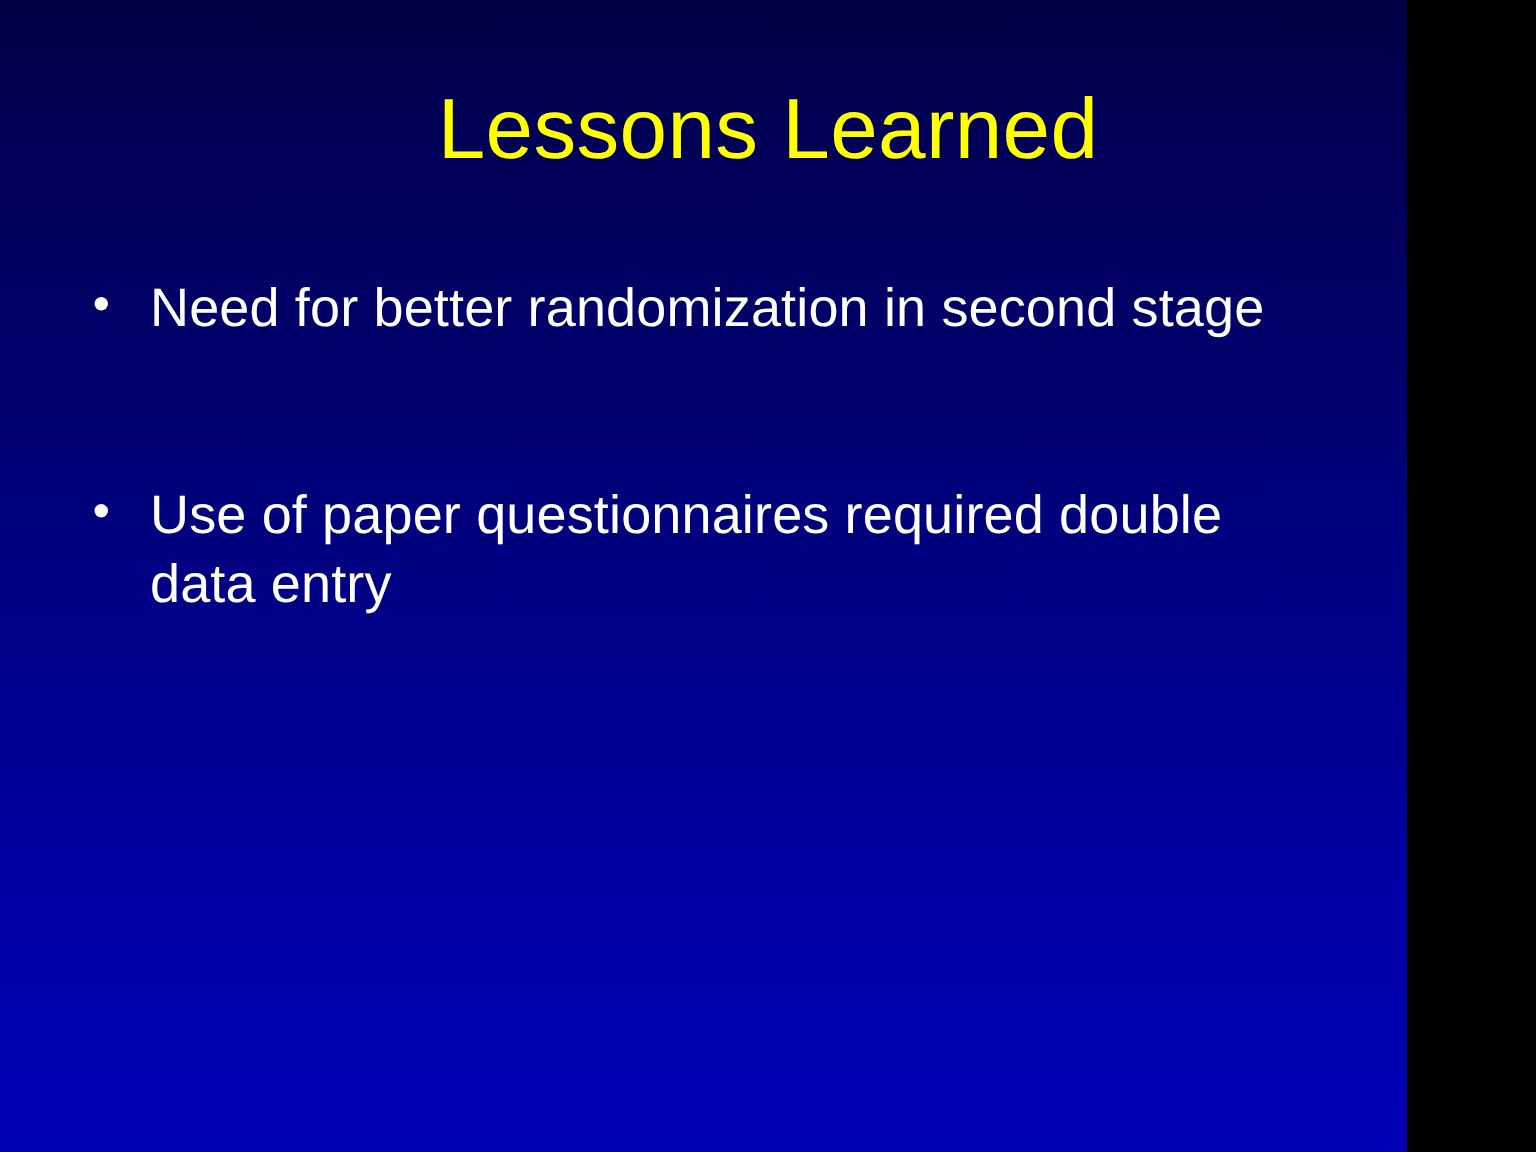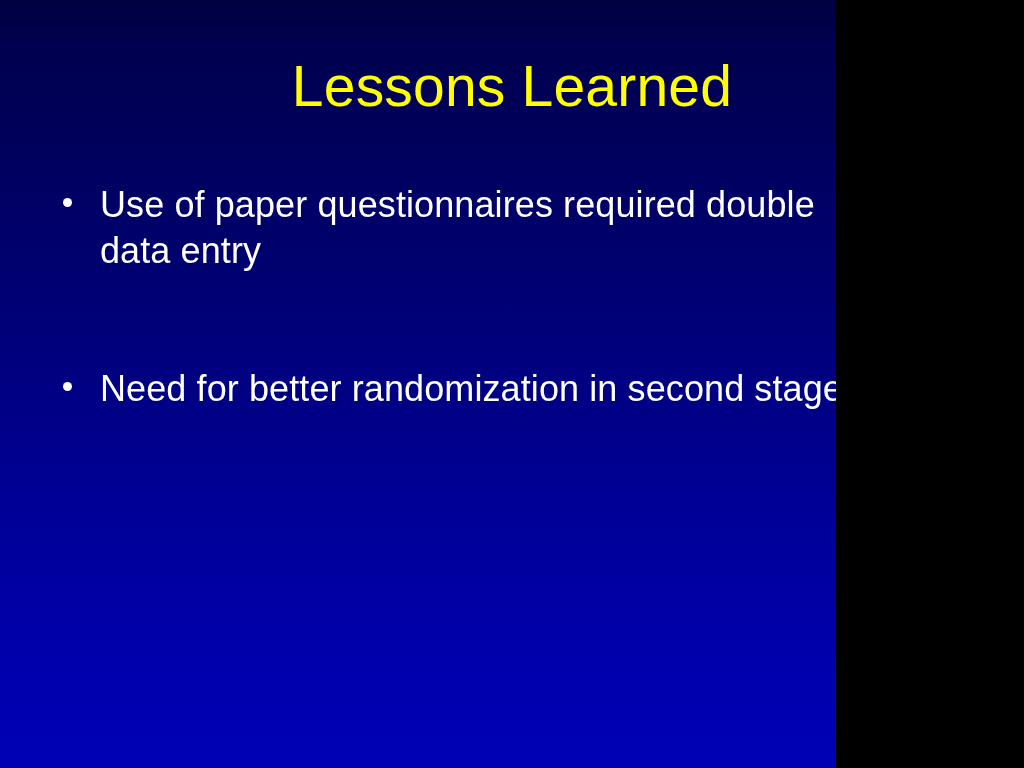--- a/index.html
+++ b/index.html
@@ -9,21 +9,21 @@
     background: #000000;
   }
   body {
     width: 1024px;
     height: 768px;
     overflow: hidden;
   }
 
   .slide {
     position: relative;
-    width: 836px;
+    width: 938px;
     height: 768px;
     box-sizing: border-box;
     background: linear-gradient(to bottom,
         #000042 0%,
         #000050 6%,
         #00005e 20%,
         #00006e 33%,
         #000080 48%,
         #000092 62%,
         #0000a2 76%,
@@ -91,25 +91,25 @@
 </style>
 </head>
 <body>
 
 <div class="slide">
 
   <h1 class="slide-title">Lessons Learned</h1>
 
   <div class="body-block">
 
+    <div class="bullet-item bullet-item--first">
+      <span class="bullet-marker"></span>
+      <span class="bullet-text">Need for better randomization in second stage</span>
+    </div>
+
     <div class="bullet-item bullet-item--second">
       <span class="bullet-marker"></span>
       <span class="bullet-text">Use of paper questionnaires required double data entry</span>
-    </div>
-
-    <div class="bullet-item bullet-item--first">
-      <span class="bullet-marker"></span>
-      <span class="bullet-text">Need for better randomization in second stage</span>
     </div>
 
   </div>
 
 </div>
 
 </body></html>

